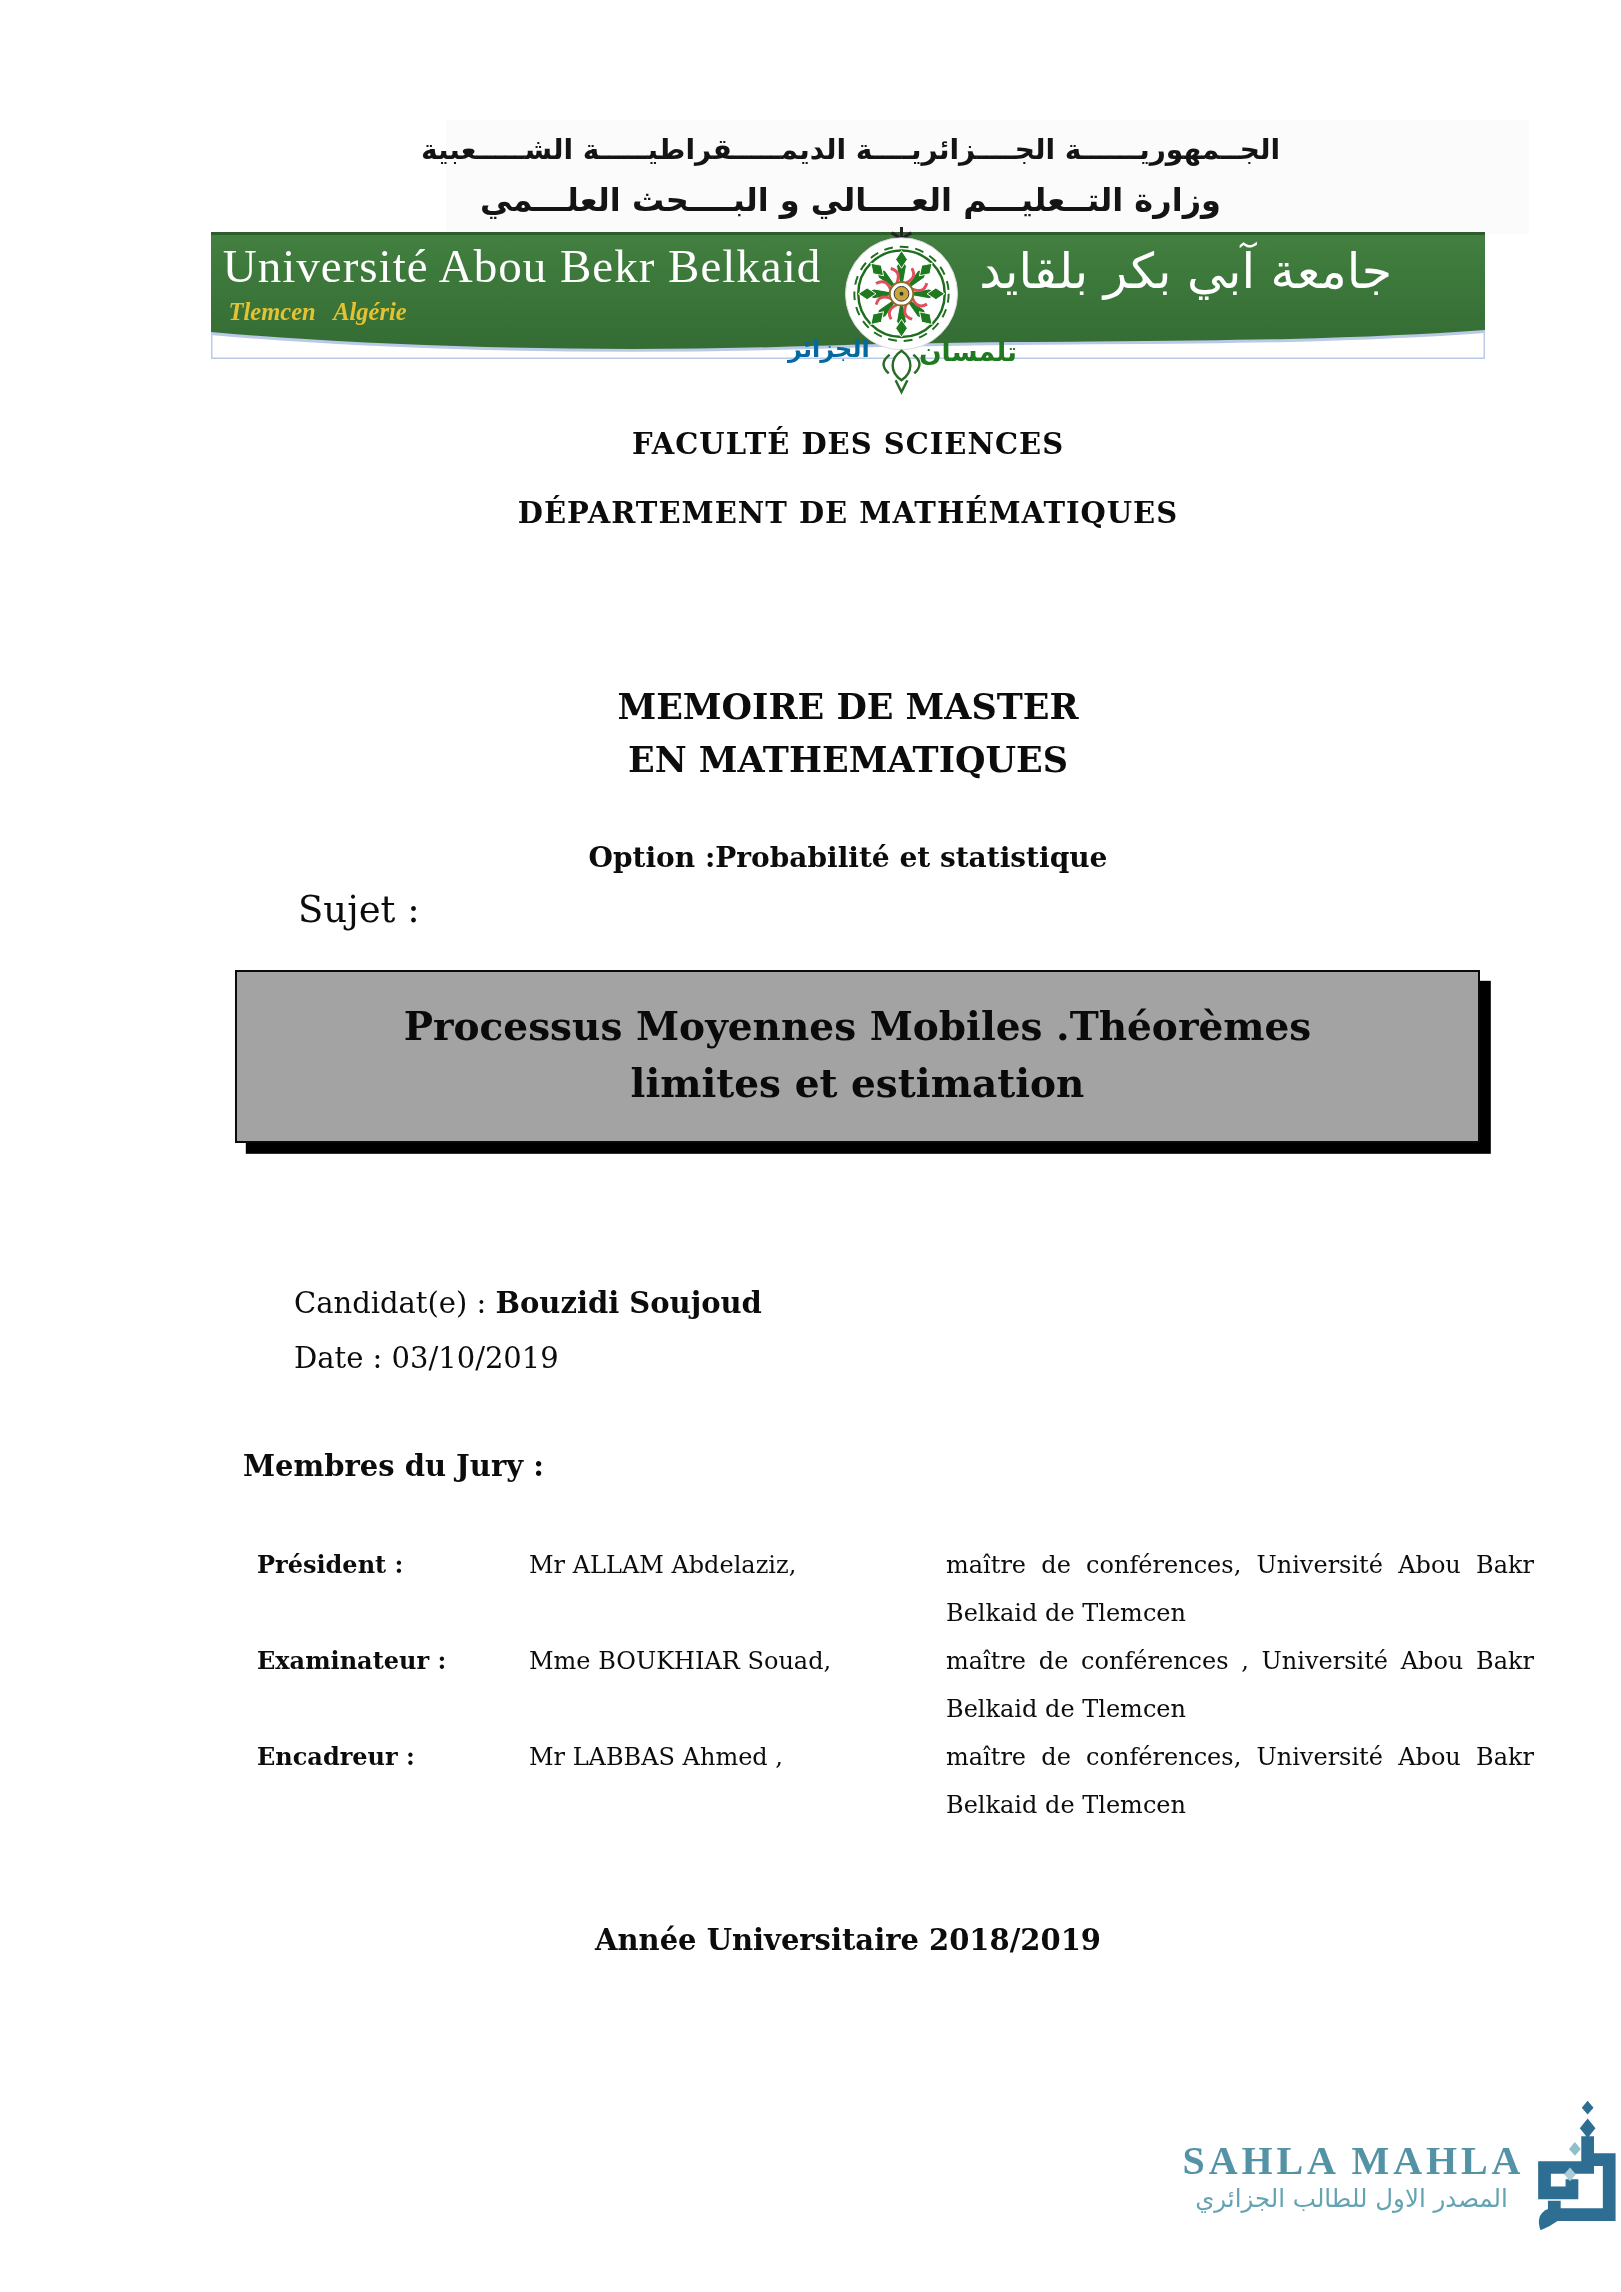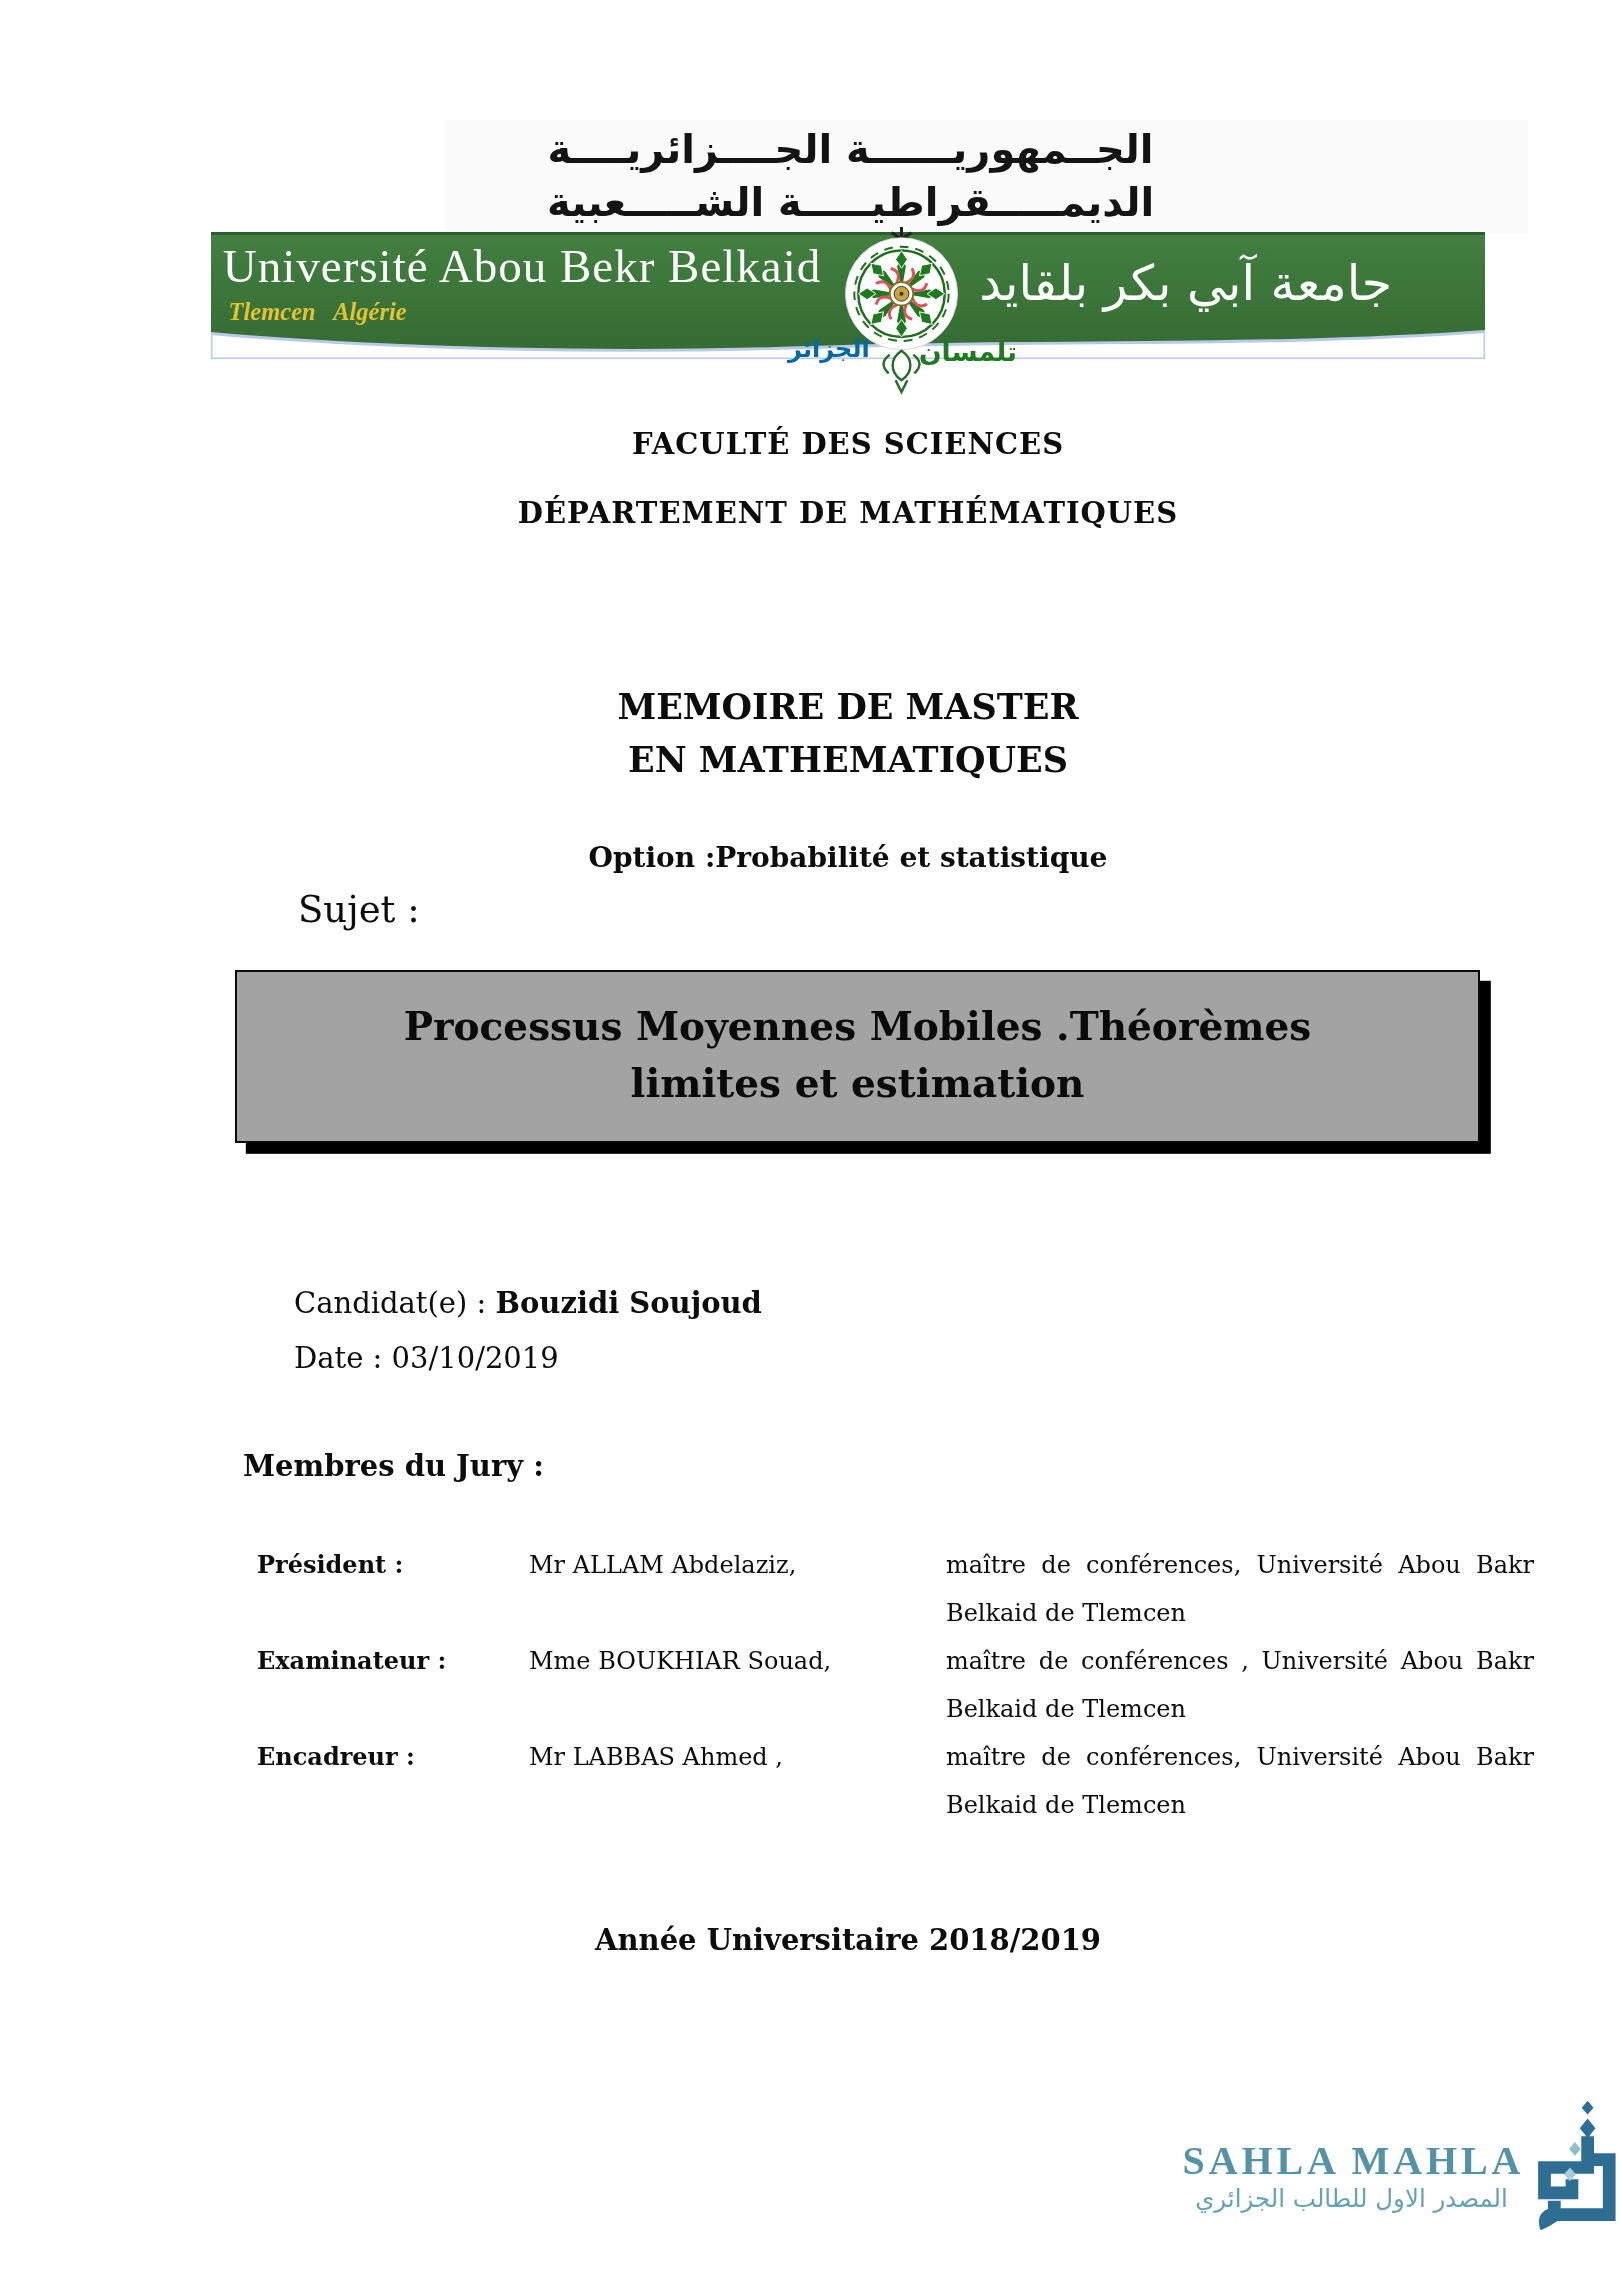--- a/index.html
+++ b/index.html
@@ -7,34 +7,34 @@
         font-family:"DejaVu Serif",serif;color:#0c0c0c;}
   .abs{position:absolute;}
   .center{text-align:center;}
   .rtl{direction:rtl;}
   .arabic{font-family:"DejaVu Sans",sans-serif;}
 
   
   .scan-bg{left:446px;top:120px;width:1083px;height:114px;background:#fbfbfb;}
 
   .ministry{left:412px;top:123px;width:877px;font-weight:bold;color:#141414;}
-  .ministry .l1{font-size:40px;line-height:53px;}
+  .ministry .l1{font-size:28px;line-height:53px;}
   .ministry .l2{font-size:32px;line-height:49px;}
 
   
   .banner{left:211px;top:232px;width:1274px;height:116px;
           background:linear-gradient(#427f40,#346c33);
           border-top:3.9px solid #2b5e2b;}
   .banner-wave{position:absolute;left:0;bottom:-7.8px;width:1274px;height:47px;}
   .univ-name{position:absolute;left:11.8px;top:3.9px;font-size:47px;color:#ffffff;
              font-family:"Liberation Serif",serif;letter-spacing:1px;}
   .univ-loc{position:absolute;left:17.6px;top:63px;font-size:24.5px;color:#e5c231;
             font-style:italic;font-weight:bold;white-space:pre;
             font-family:"Liberation Serif",serif;}
-  .univ-ar{position:absolute;right:93px;top:7.8px;font-size:49px;color:#ffffff;margin-top:12px;}
+  .univ-ar{position:absolute;right:93px;top:7.8px;font-size:49px;color:#ffffff;}
   .emblem{position:absolute;left:606px;top:-9.8px;width:169px;height:172px;}
   .logo-city{left:919px;top:327px;font-size:26.5px;font-weight:bold;color:#1f7a1f;margin-top:9px;}
   .logo-country{left:788px;top:335px;font-size:24px;font-weight:bold;color:#0369a1;}
 
   .col{left:265px;width:1166px;}
   .faculty{top:427px;font-size:29px;font-weight:bold;letter-spacing:1px;}
   .dept{top:496px;font-size:29px;font-weight:bold;letter-spacing:1px;}
   .memoire1{top:686px;font-size:35px;font-weight:bold;}
   .memoire2{top:739px;font-size:35px;font-weight:bold;}
   .option{top:841px;font-size:28px;font-weight:bold;}

